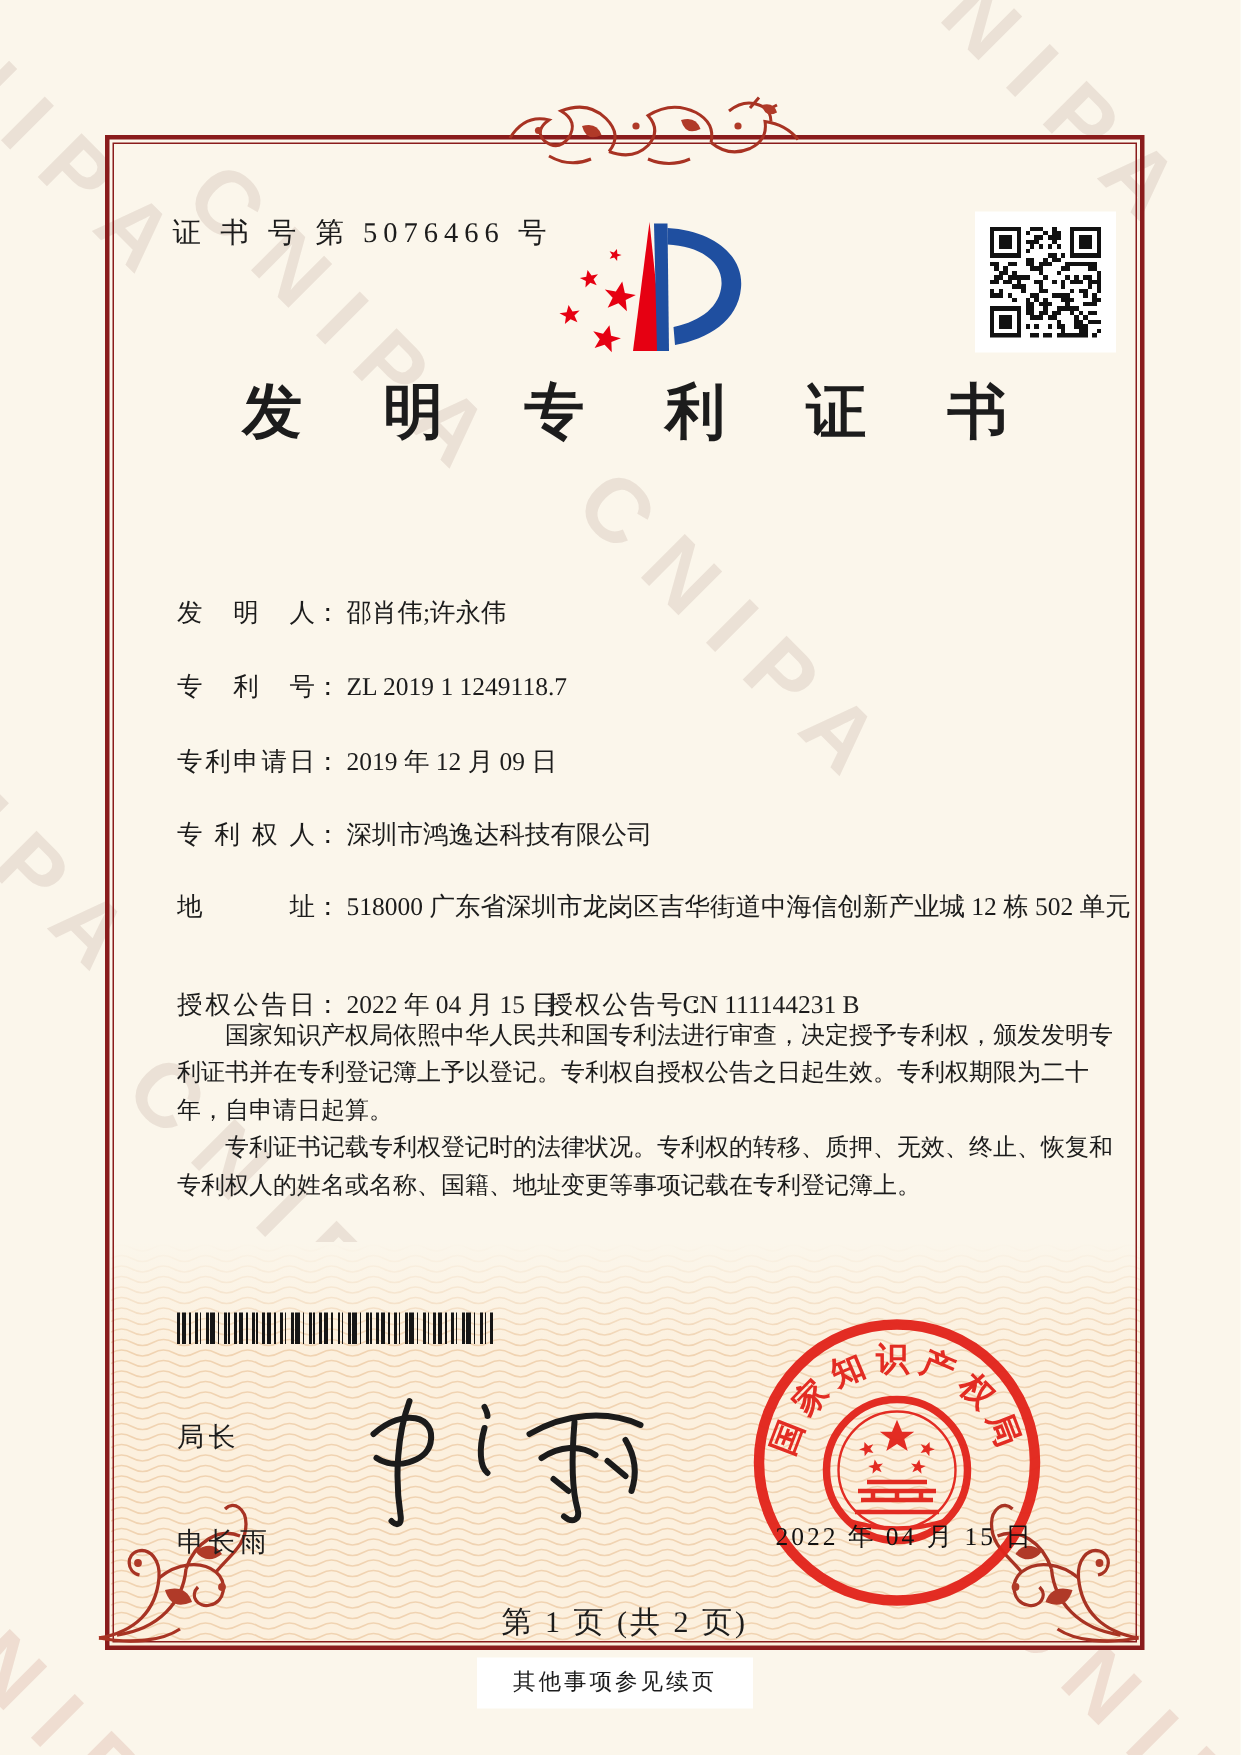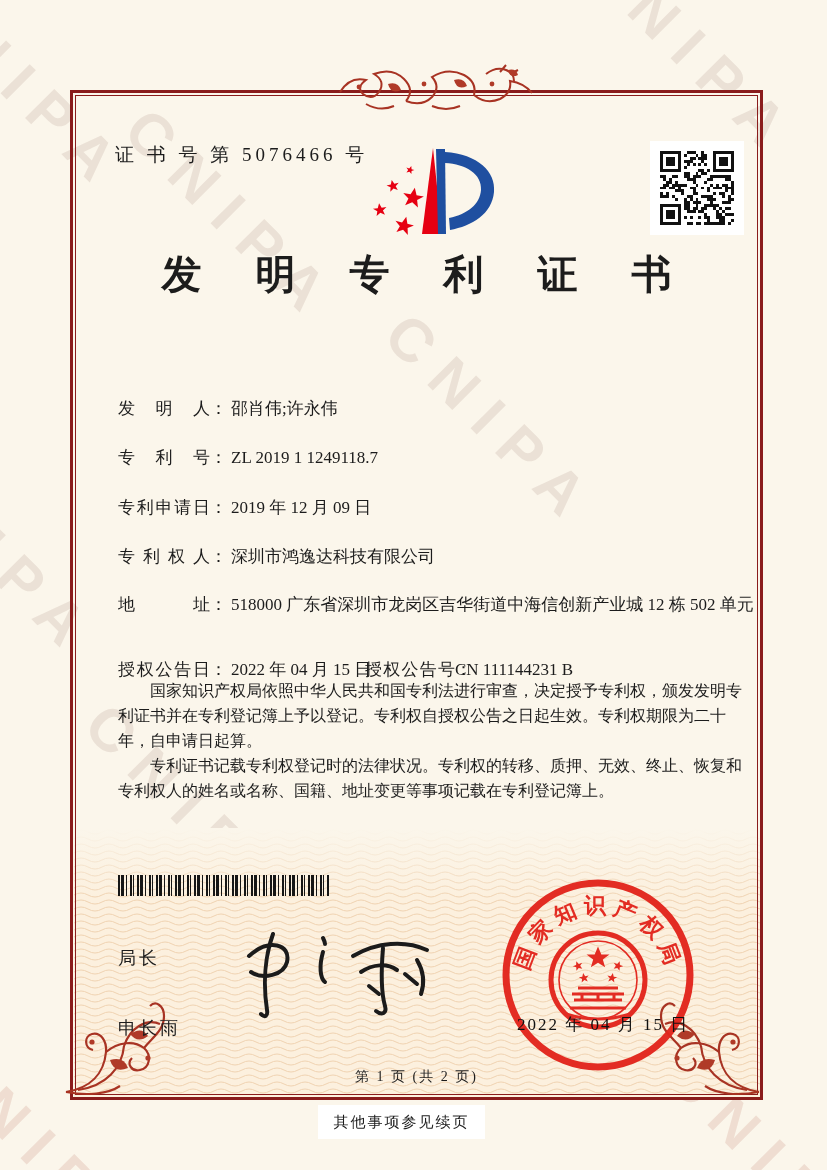--- a/index.html
+++ b/index.html
@@ -45,22 +45,22 @@
         #161616 12px 14px, rgba(0,0,0,0) 14px 15px,
         #161616 15px 16px, rgba(0,0,0,0) 16px 19px);}
   .signer-title{position:absolute;left:118px;top:946px;z-index:4;
       font-family:"Liberation Sans", sans-serif;font-size:18px;letter-spacing:3px;}
   .signer-name{position:absolute;left:118px;top:980px;z-index:4;
       font-family:"Liberation Sans", sans-serif;font-size:18px;letter-spacing:3px;margin-top:36px;}
   .signature{position:absolute;left:235px;top:922px;width:205px;height:98px;z-index:4;}
   .seal{position:absolute;left:498px;top:878px;width:200px;height:200px;z-index:5;opacity:.96;}
   .seal-date{position:absolute;left:517px;top:1013px;z-index:6;font-size:17px;letter-spacing:2px;color:#111;}
   .pageinfo{position:absolute;left:70px;top:1068px;width:693px;text-align:center;z-index:4;
-      font-size:14px;letter-spacing:2px;}
-  .footer-note{position:absolute;left:318px;top:1105px;width:167px;height:34px;z-index:6;
+      font-size:20px;letter-spacing:2px;}
+  .footer-note{position:absolute;left:318px;top:1105px;width:184px;height:34px;z-index:6;
       background:#ffffff;text-align:center;line-height:34px;font-size:15px;letter-spacing:2px;}
 </style>
 </head>
 <body>
 
 <div class="page">
 
   <span class="wm" style="left:-50px;top:-35px;">CNIPA</span>
   <span class="wm" style="left:620px;top:-70px;">CNIPA</span>
   <span class="wm" style="left:160px;top:95px;">CNIPA</span>

